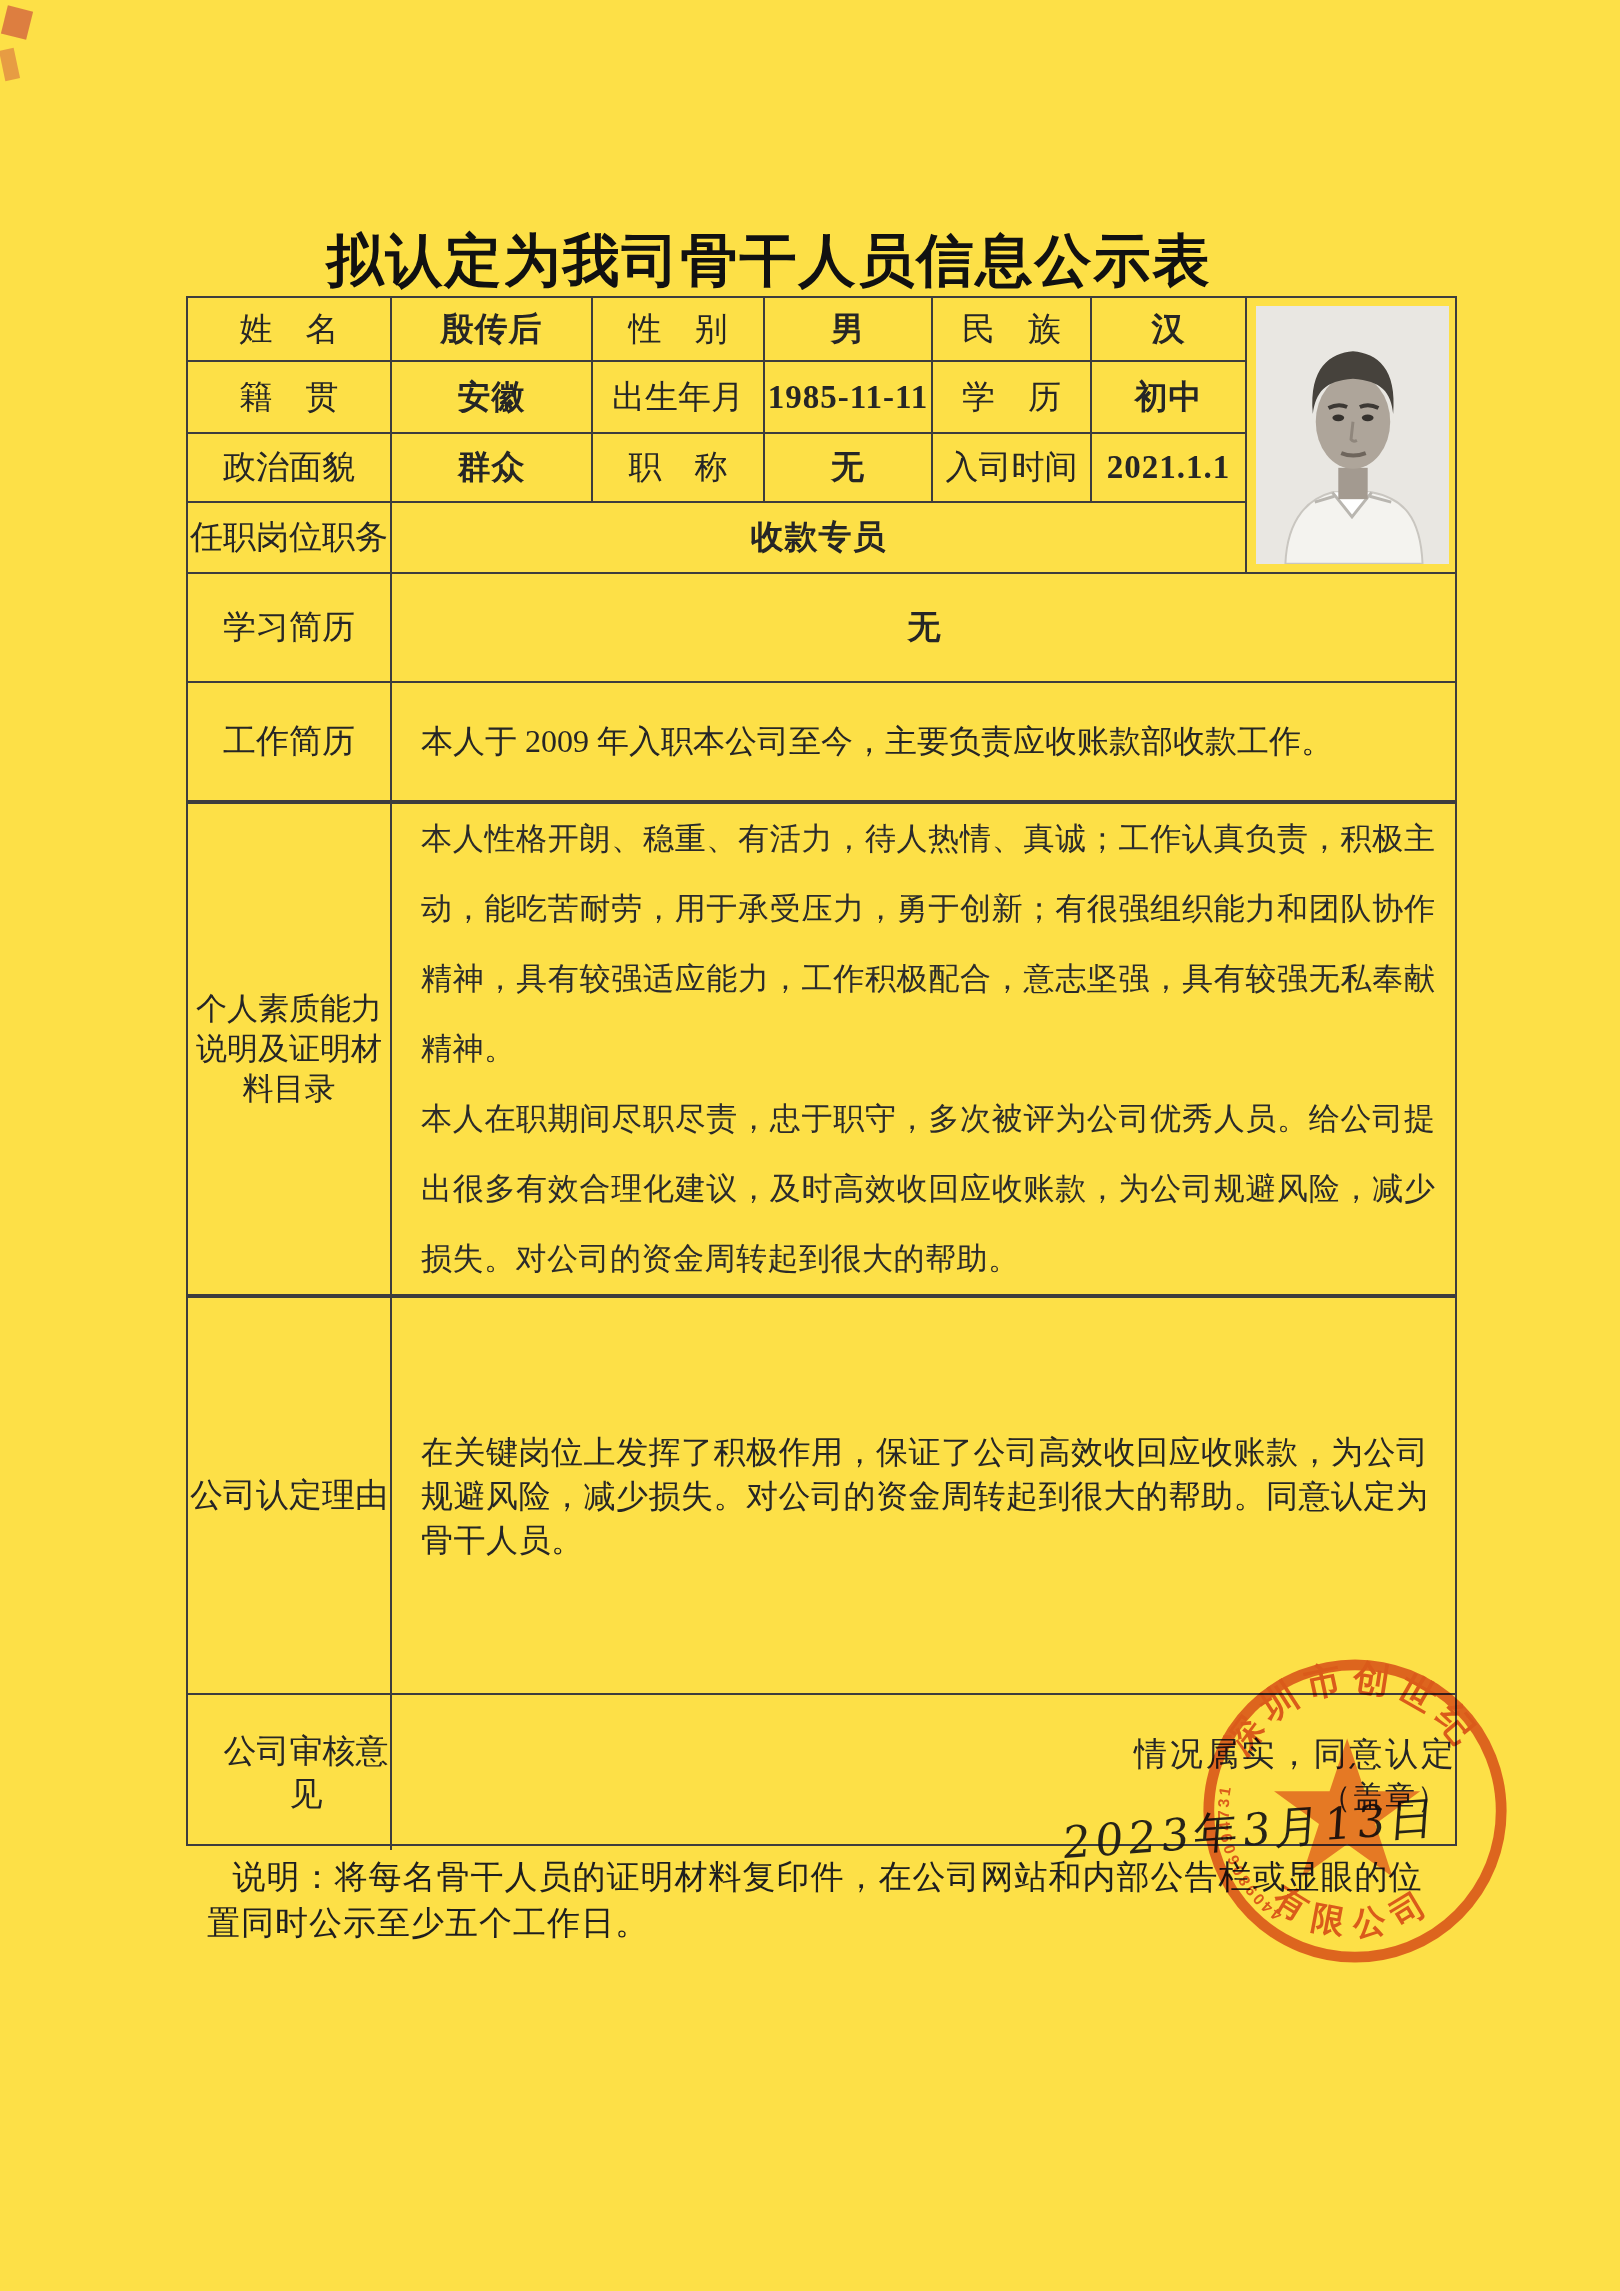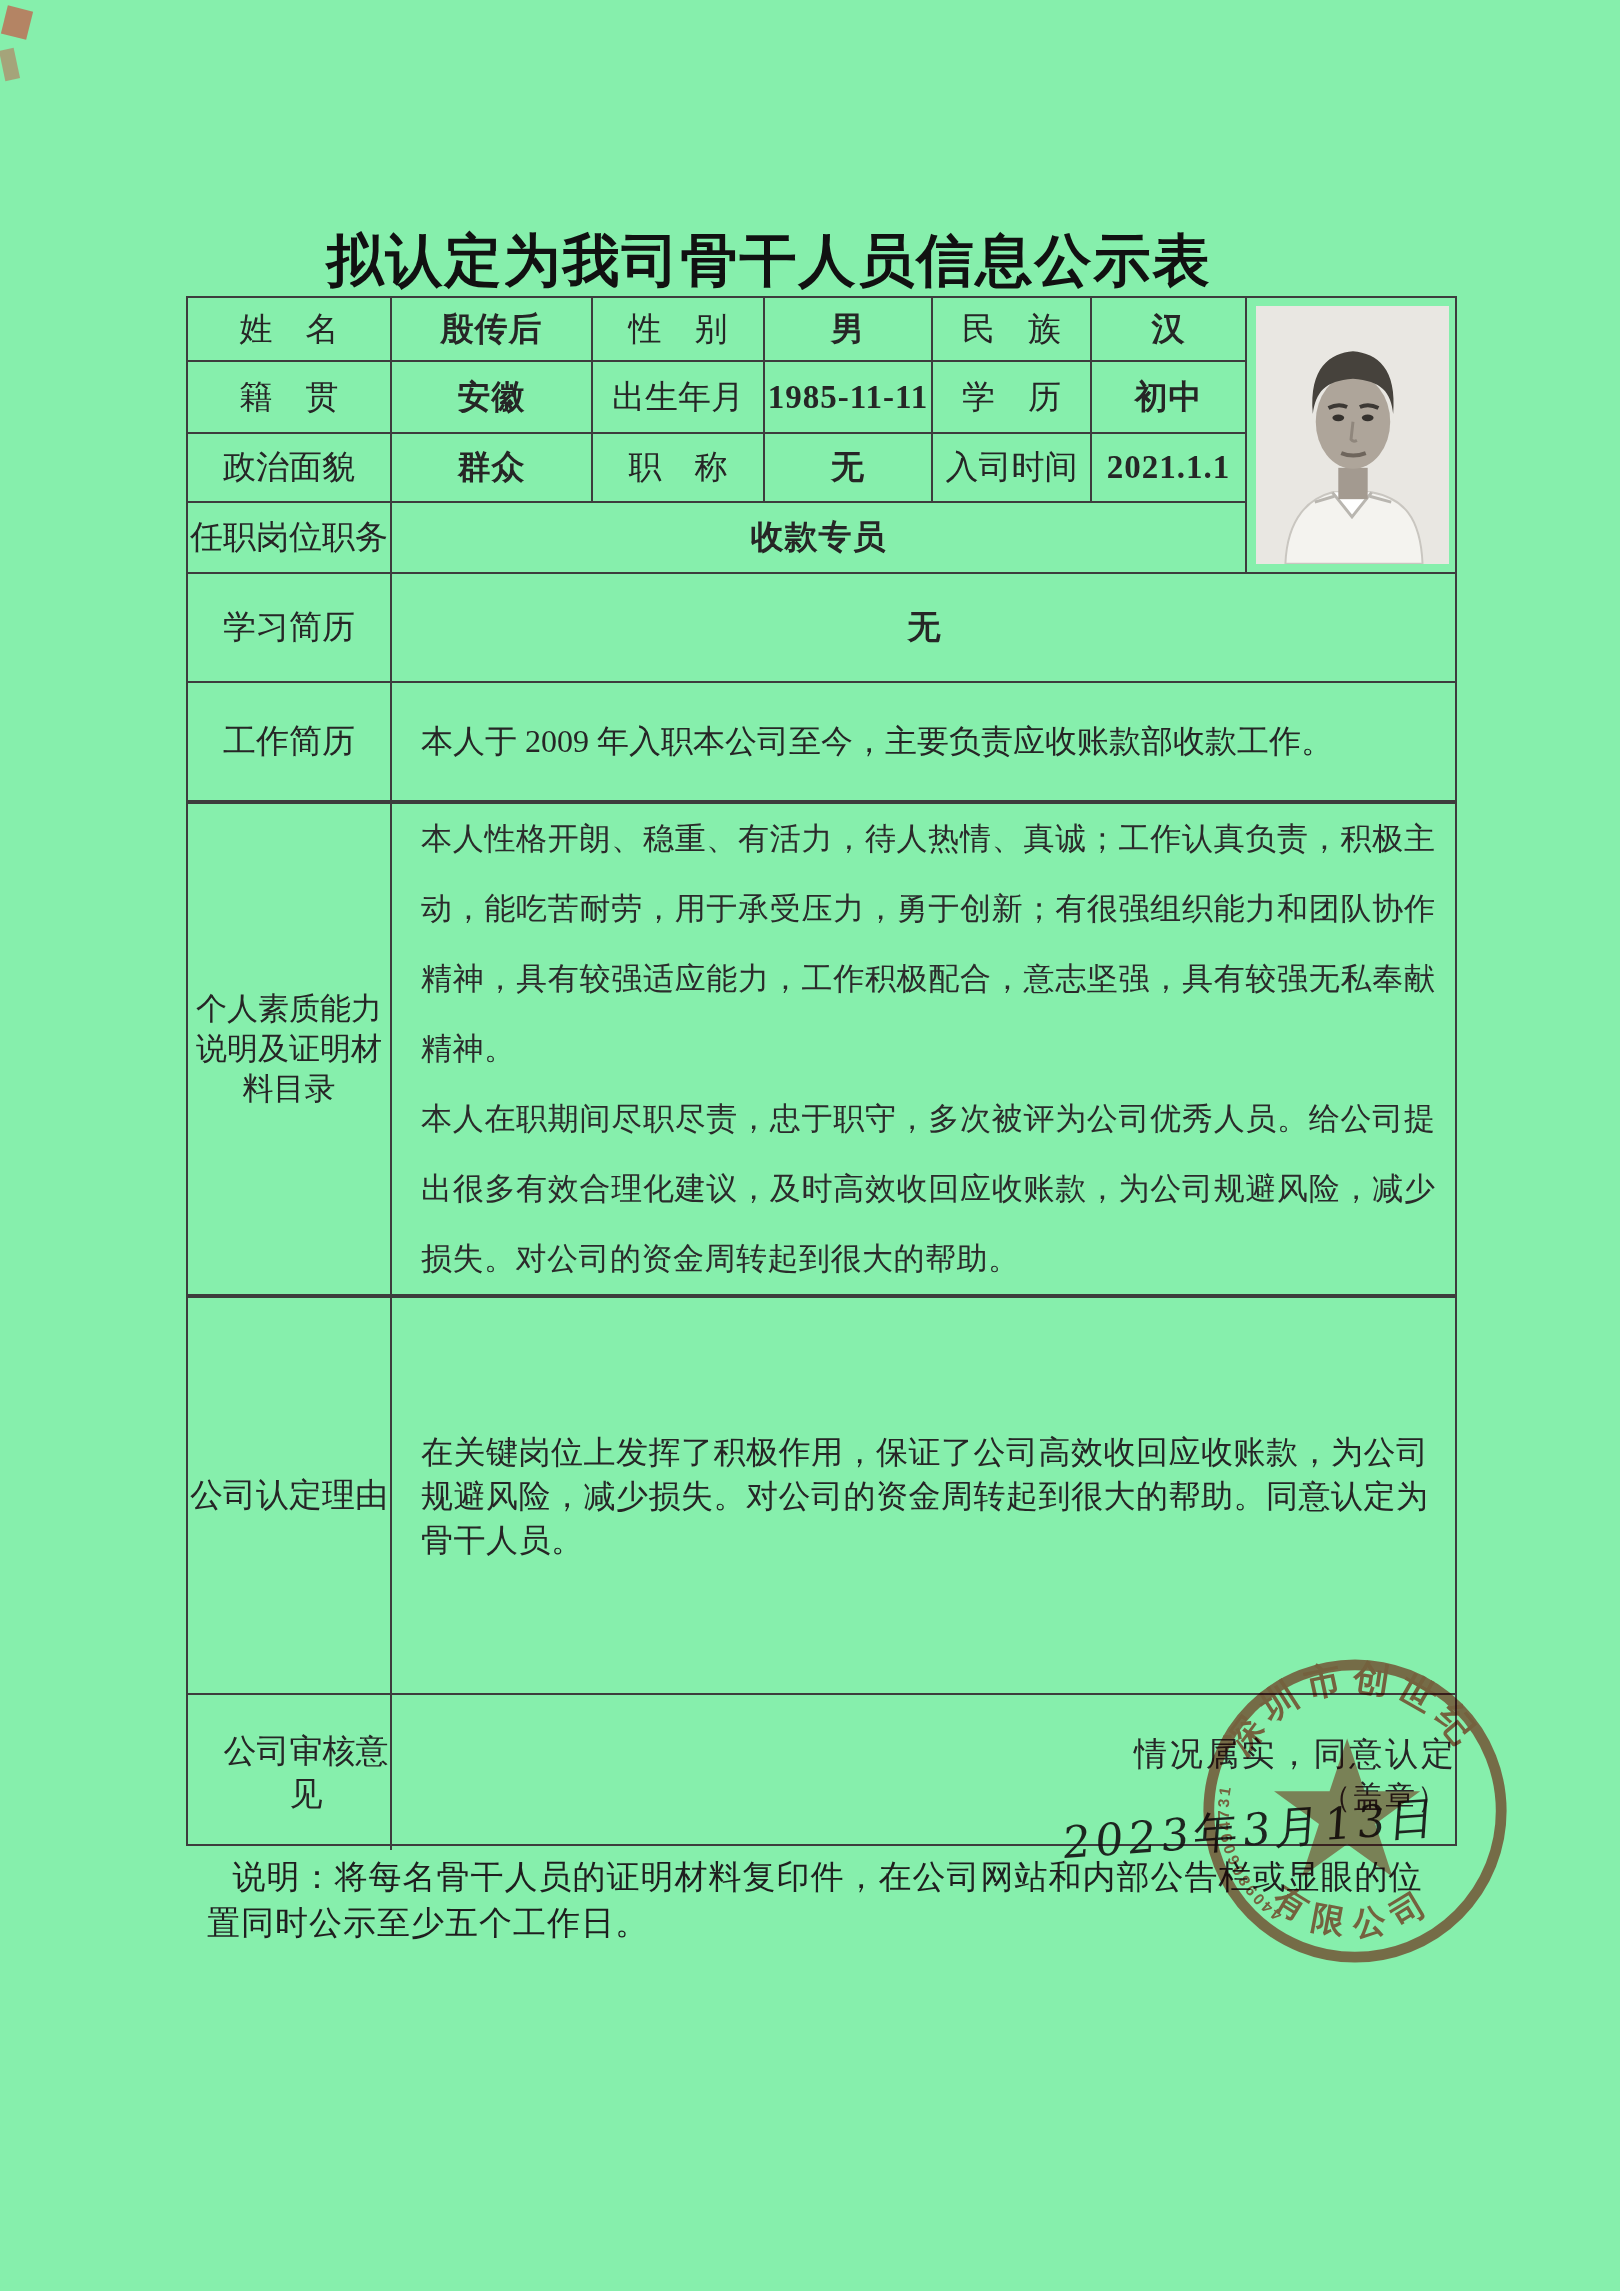--- a/index.html
+++ b/index.html
@@ -1,19 +1,19 @@
 <!DOCTYPE html>
 <html><head>
 <meta charset="utf-8">
 <style>
   html,body{margin:0;padding:0;background:#9a9a9a;}
   .page{
     position:relative;
     width:1620px;height:2292px;
-    background:#86efac;
+    background:#fde047;
     margin:0 auto;
     overflow:hidden;
     font-family:"Liberation Serif","DejaVu Serif",serif;
     color:#222;
   }
   .page-title{
     position:absolute;left:769px;top:223px;transform:translateX(-50%);
     font-size:57px;font-weight:bold;letter-spacing:2px;white-space:nowrap;
     color:#111;
   }

